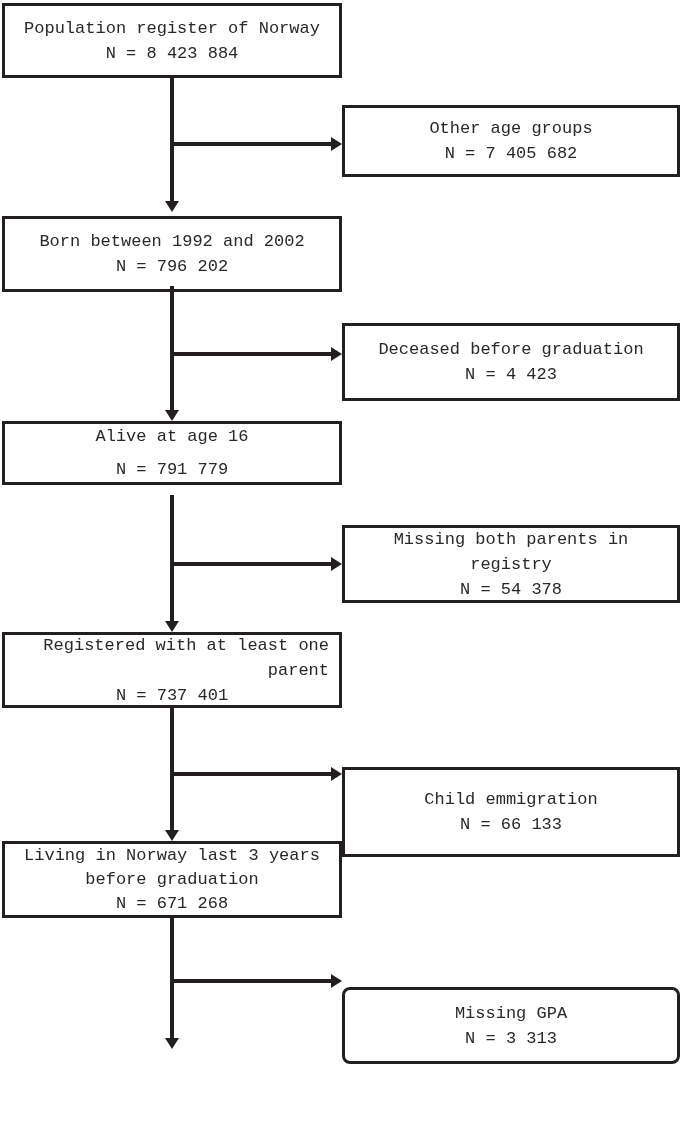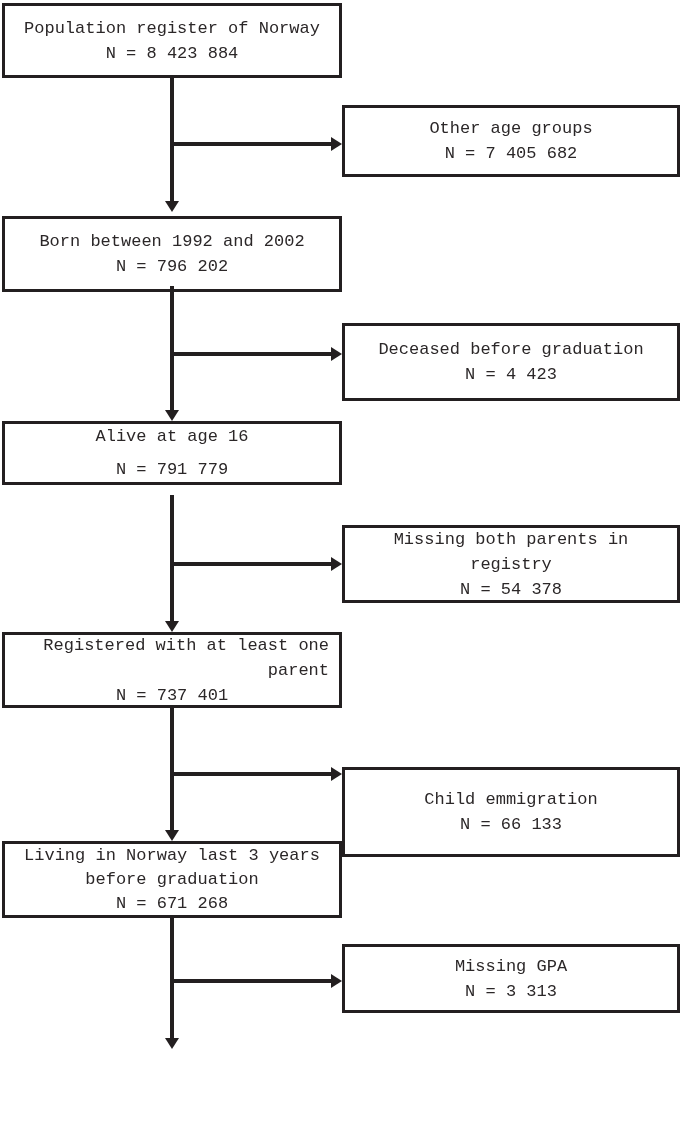--- a/index.html
+++ b/index.html
@@ -100,21 +100,21 @@
   <div class="box side-box" style="top:525px;height:78px;">
     <span class="label">Missing both parents in registry</span>
     <span class="nval">N = 54 378</span>
   </div>
 
   <div class="box side-box" style="top:767px;height:90px;">
     <span class="label">Child emmigration</span>
     <span class="nval">N = 66 133</span>
   </div>
 
-  <div class="box side-box" style="top:944px;height:69px;">
+  <div class="box side-box" style="top:987px;height:77px;border-radius:8px;">
     <span class="label">Missing GPA</span>
     <span class="nval">N = 3 313</span>
   </div>
 
   <div class="vline" style="top:76px;height:127px;"></div>
   <div class="arrow-down" style="left:165px;top:201px;"></div>
   <div class="hline" style="left:171px;top:142px;width:160px;"></div>
   <div class="arrow-right" style="left:331px;top:137px;"></div>
 
   <div class="vline" style="top:286px;height:126px;"></div>

